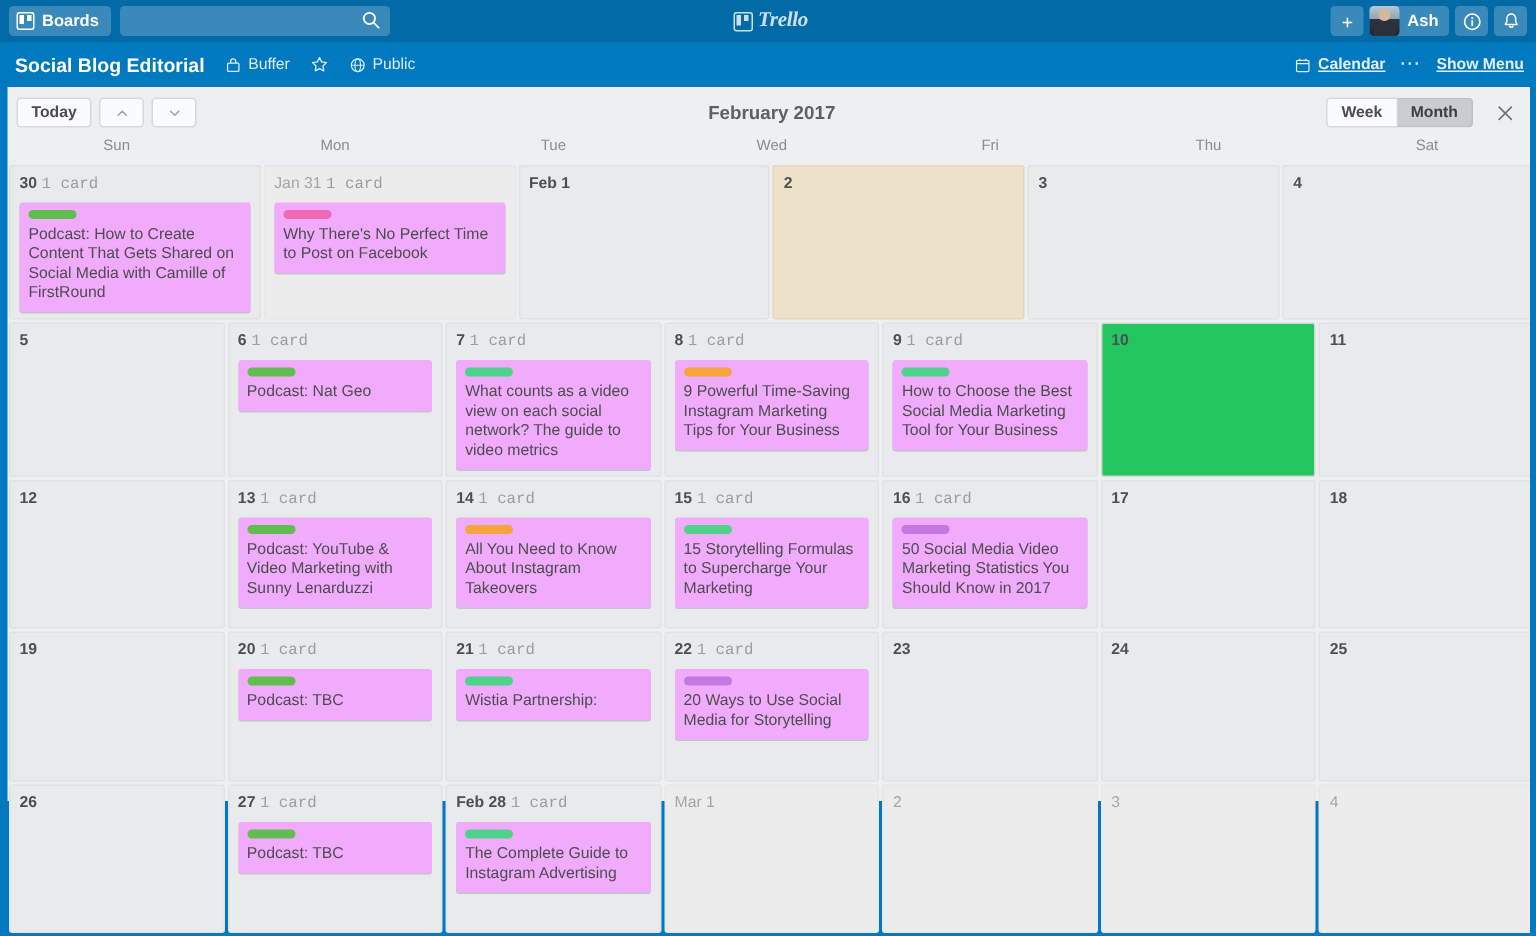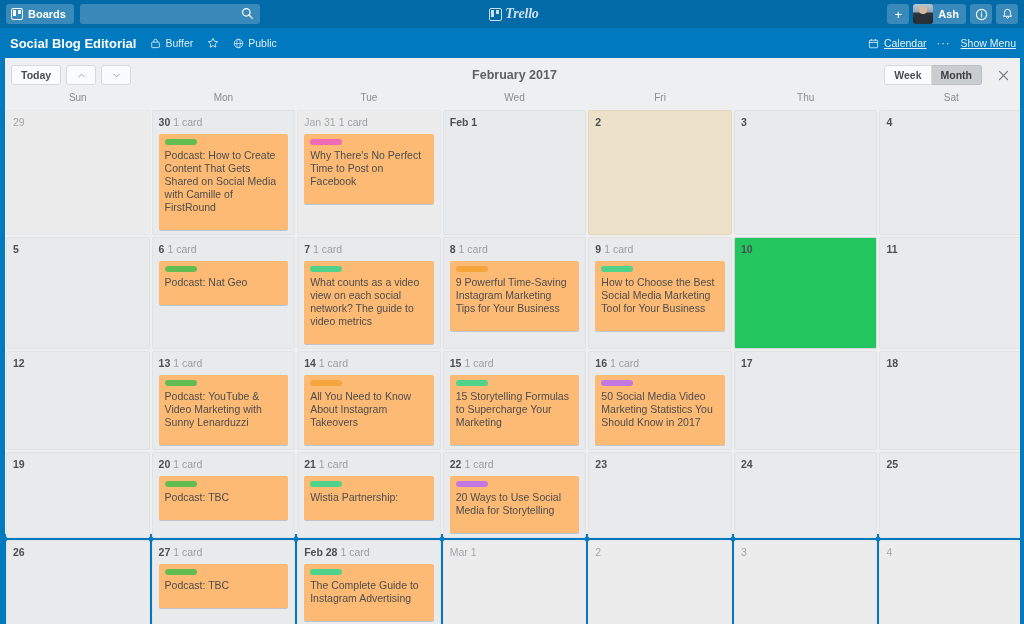--- a/index.html
+++ b/index.html
@@ -135,21 +135,21 @@
     padding-left: 10px;
   }
   .bb-chip {
     display: flex; align-items: center; gap: 4px;
     color: #dbeaf5; font-size: 10.5px;
     margin-left: 14px; cursor: pointer;
   }
   .bb-chip svg { display:block; }
   .boardbar-right {
     position: absolute; right: 8px;
-    display: flex; align-items: center; gap: 10px;
+    display: flex; align-items: center; gap: 10px; font-weight: bold;
   }
   .bb-link {
     display: flex; align-items: center; gap: 5px;
     color: #e4f0f6; font-size: 10.5px;
     text-decoration: underline; cursor: pointer;
   }
   .dots { color:#dbeaf5; font-size:11px; letter-spacing:1px; }
 
   
   .cal-shell {
@@ -215,27 +215,27 @@
     overflow: hidden;
     position: relative;
     cursor: pointer;
   }
   .day.other { background: #ececed; border-color: #e6e7e8; }
   .day.today { background: #eee1c9; border-color: #e6d8bd; }
   .day.hover { background: #22c55e; border-color: #d3d6d8; }
   .day-head { font-size: 10.5px; line-height: 13px; white-space: nowrap; }
   .dnum { font-weight: bold; color: #4c5053; }
   .day.other .dnum { font-weight: normal; color: #a3a6a8; }
-  .dcount { color: #9a9d9f; margin-left: 3px; font-weight: normal; }
+  .dcount { color: #9a9d9f; margin-left: 3px; font-weight: normal; font-family: Liberation Mono, monospace; }
 
   .card {
-    background: #fdba74;
+    background: #f0abfc;
     border-radius: 2px;
     margin-top: 5px;
-    padding: 5px 6px 16px 6px;
+    padding: 5px 6px 6px 6px;
     box-shadow: 0 1px 0 rgba(9,30,66,0.18);
     cursor: pointer;
   }
   .label-swatch {
     width: 32px; height: 6px;
     border-radius: 3px;
     margin-bottom: 4px;
   }
   .card-title {
     font-size: 10.5px; line-height: 13px; color: #4d4d4d;
@@ -376,23 +376,20 @@
       <div class="weekday">Mon</div>
       <div class="weekday">Tue</div>
       <div class="weekday">Wed</div>
       <div class="weekday">Fri</div>
       <div class="weekday">Thu</div>
       <div class="weekday">Sat</div>
     </div>
 
   <div class="grid" id="calendar-grid">
       <div class="week">
-        <div class="day other">
-          <div class="day-head"><span class="dnum">29</span></div>
-        </div>
         <div class="day">
           <div class="day-head"><span class="dnum">30</span><span class="dcount">1 card</span></div>
           <div class="card">
             <div class="label-swatch" style="background: rgb(97, 189, 79);"></div>
             <div class="card-title">Podcast: How to Create Content That Gets Shared on Social Media with Camille of FirstRound</div>
           </div>
         </div>
         <div class="day other">
           <div class="day-head"><span class="dnum">Jan 31</span><span class="dcount">1 card</span></div>
           <div class="card">

